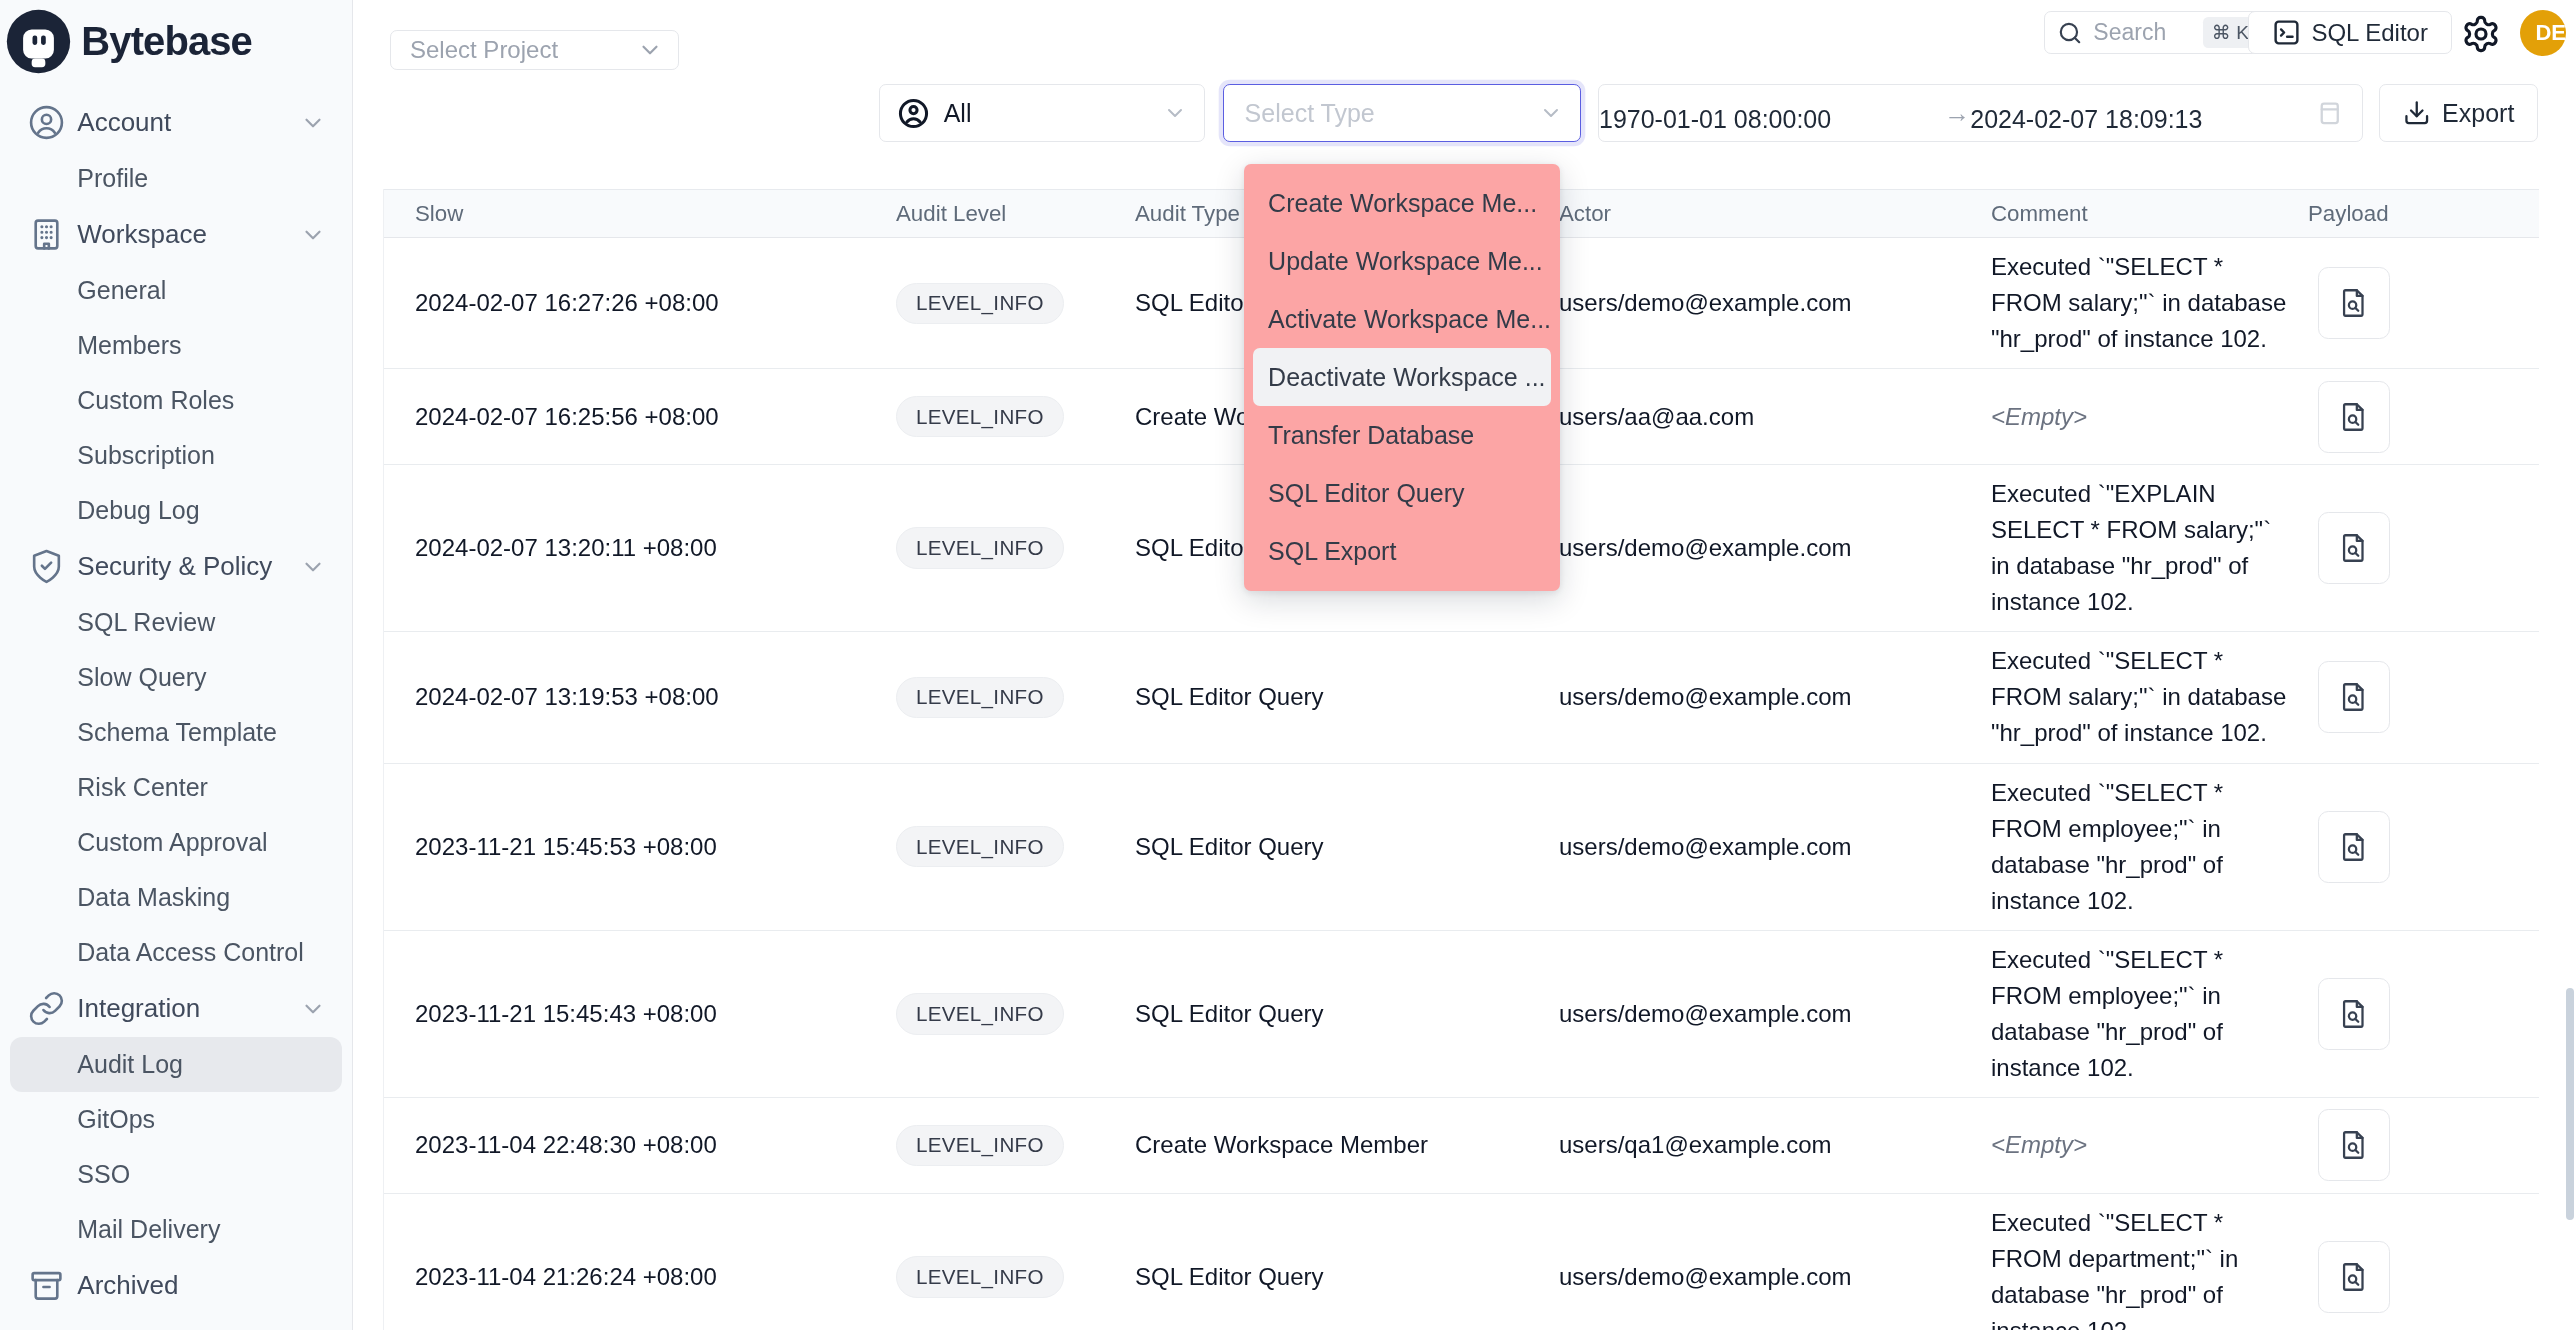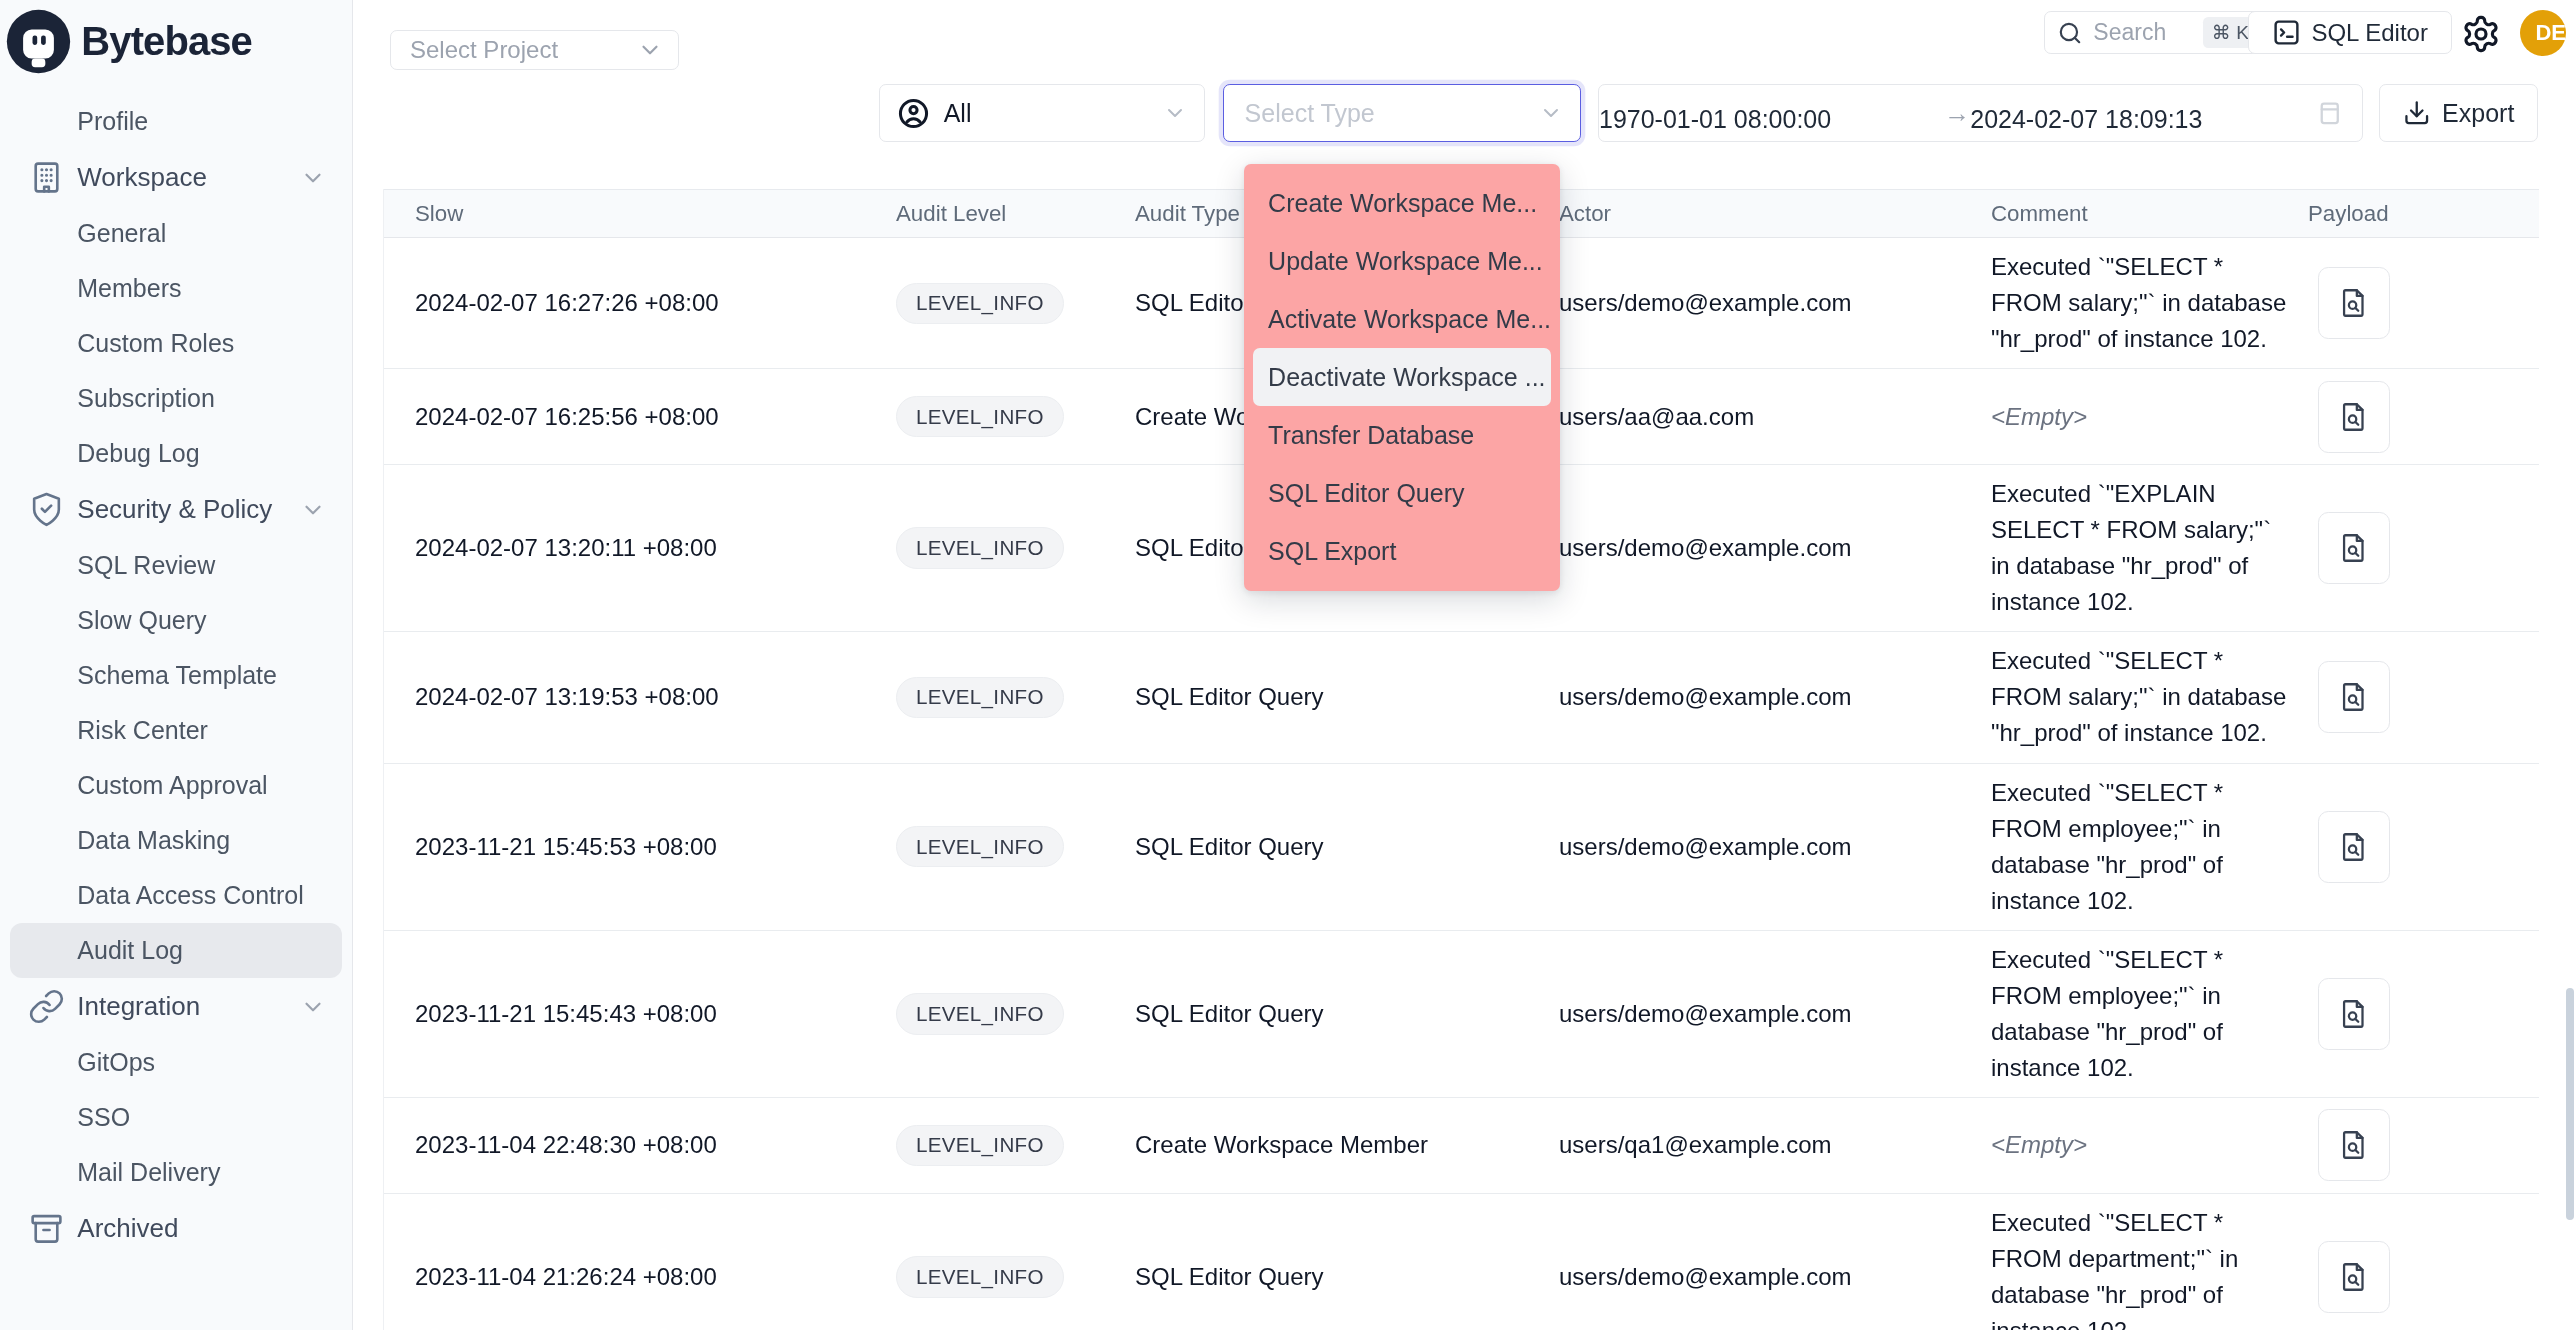--- a/index.html
+++ b/index.html
@@ -90,20 +90,35 @@
         <circle cx="38" cy="38" r="37" fill="#1b2437"></circle>
         <rect x="20" y="24" width="36" height="34" rx="10" fill="#ffffff"></rect>
         <rect x="31" y="31" width="5.5" height="11" rx="2.5" fill="#1b2437"></rect>
         <rect x="41" y="31" width="5.5" height="11" rx="2.5" fill="#1b2437"></rect>
         <rect x="30" y="58" width="16" height="10" rx="4" fill="#ffffff"></rect>
       </svg>
       <span class="logo-text">Bytebase</span>
     </div>
 
     <div class="nav">
+      <div class="nav-item header">
+        <span class="nav-icon">
+          <svg class="icon-svg" width="37" height="37" viewBox="0 0 24 24">
+              <circle cx="12" cy="12" r="10"></circle>
+              <circle cx="12" cy="10" r="3"></circle>
+              <path d="M6.6 18.6a6.5 6.5 0 0 1 10.8 0"></path>
+            </svg>
+        </span>
+        <span class="nav-label">Account</span>
+        <span class="nav-chevron">
+          <svg width="26" height="26" viewBox="0 0 24 24" fill="none" stroke="#9ca3af" stroke-width="2" stroke-linecap="round" stroke-linejoin="round">
+              <polyline points="6 9 12 15 18 9"></polyline>
+            </svg>
+        </span>
+      </div>
       <div class="nav-item sub">
         <span class="nav-label">Profile</span>
       </div>
 
       <div class="nav-item header">
         <span class="nav-icon">
           <svg class="icon-svg" width="37" height="37" viewBox="0 0 24 24">
               <rect x="5" y="3" width="14" height="18" rx="1.5"></rect>
               <path d="M9 7h.01M12 7h.01M15 7h.01M9 10.5h.01M12 10.5h.01M15 10.5h.01M9 14h.01M12 14h.01M15 14h.01" stroke-width="2"></path>
               <path d="M10.5 21v-3h3v3"></path>
@@ -160,37 +175,37 @@
       </div>
       <div class="nav-item sub">
         <span class="nav-label">Custom Approval</span>
       </div>
       <div class="nav-item sub">
         <span class="nav-label">Data Masking</span>
       </div>
       <div class="nav-item sub">
         <span class="nav-label">Data Access Control</span>
       </div>
-      <div class="nav-item sub active">
-        <span class="nav-label">Audit Log</span>
-      </div>
-
       <div class="nav-item header">
         <span class="nav-icon">
           <svg class="icon-svg" width="37" height="37" viewBox="0 0 24 24">
               <path d="M10 13a5 5 0 0 0 7.54.54l3-3a5 5 0 0 0-7.07-7.07l-1.72 1.71"></path>
               <path d="M14 11a5 5 0 0 0-7.54-.54l-3 3a5 5 0 0 0 7.07 7.07l1.71-1.71"></path>
             </svg>
         </span>
         <span class="nav-label">Integration</span>
         <span class="nav-chevron">
           <svg width="26" height="26" viewBox="0 0 24 24" fill="none" stroke="#9ca3af" stroke-width="2" stroke-linecap="round" stroke-linejoin="round">
               <polyline points="6 9 12 15 18 9"></polyline>
             </svg>
         </span>
+      </div>
+
+      <div class="nav-item sub active">
+        <span class="nav-label">Audit Log</span>
       </div>
       <div class="nav-item sub">
         <span class="nav-label">GitOps</span>
       </div>
       <div class="nav-item sub">
         <span class="nav-label">SSO</span>
       </div>
       <div class="nav-item sub">
         <span class="nav-label">Mail Delivery</span>
       </div>

